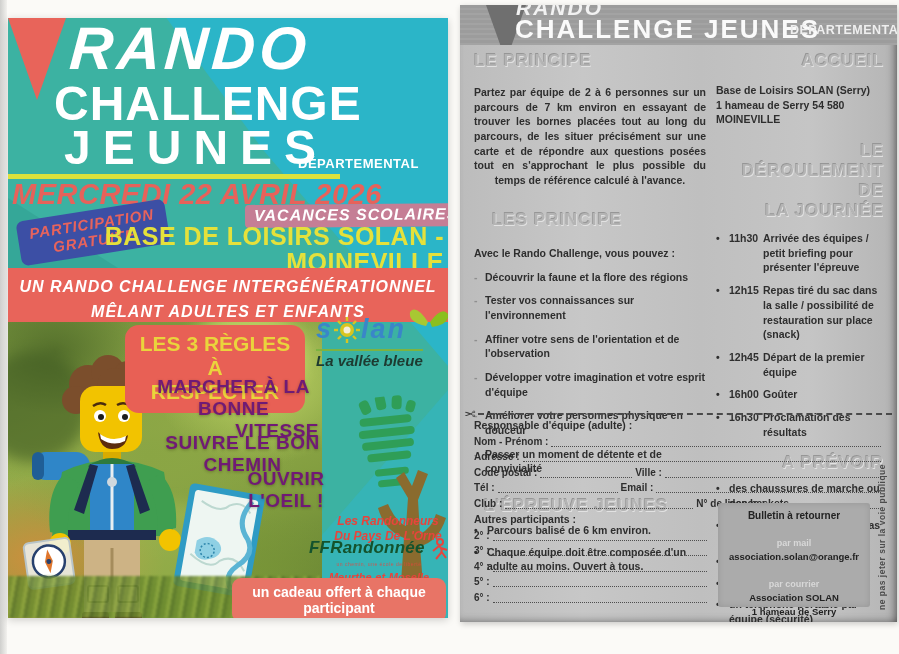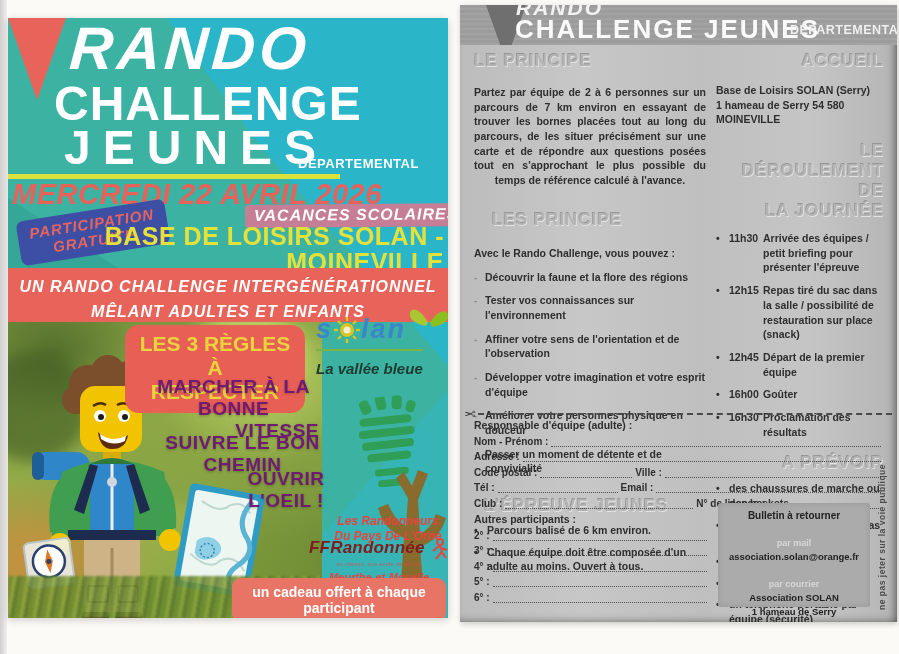--- a/index.html
+++ b/index.html
@@ -42,27 +42,27 @@
 
   .rules-badge { position:absolute; left:117px; top:307px; width:180px; background:#e86055; border-radius:14px; padding:7px 12px 9px; text-align:center; color:#ead43c; font-weight:bold; font-size:21px; line-height:1.15; }
   .rule { position:absolute; color:#701a75; font-weight:bold; font-size:19px; text-shadow:0 1px 3px rgba(40,40,0,.35); letter-spacing:.5px; }
   .rule1 { left:128px; top:358px; width:195px; text-align:center; line-height:1.15; }
   .rule2 { left:132px; top:414px; width:205px; text-align:center; }
   .rule3 { left:208px; top:450px; width:140px; text-align:center; }
 
   
   .solan { position:absolute; left:308px; top:296px; width:128px; }
   .solan-word { color:#3a86c8; font-size:27px; font-style:italic; font-weight:bold; display:flex; align-items:center; letter-spacing:2px; }
-  .vallee { display:inline-block; margin-top:4px; border-top:2px solid #7cb342; padding-top:9px; color:#1d3a30; font-size:15px; font-style:italic; font-weight:bold; white-space:nowrap; }
+  .vallee { display:inline-block; margin-top:4px; border-top:2px solid #7cb342; padding-top:1px; color:#1d3a30; font-size:15px; font-style:italic; font-weight:bold; white-space:nowrap; }
   .butterfly { position:absolute; right:-6px; top:-12px; }
   .bootprint { position:absolute; left:342px; top:378px; transform:rotate(-6deg); }
   .treewrap { position:absolute; left:352px; top:430px; }
   .randonneurs { position:absolute; left:320px; top:496px; width:120px; text-align:center; color:#e8443c; font-weight:bold; font-style:italic; font-size:12px; line-height:1.25; }
   .ffr { position:absolute; left:300px; top:520px; width:142px; text-align:center; }
-  .ffr-name { color:#7f1d1d; font-size:17px; font-weight:bold; font-style:italic; letter-spacing:.2px; display:inline-block; }
+  .ffr-name { color:#14532d; font-size:17px; font-weight:bold; font-style:italic; letter-spacing:.2px; display:inline-block; }
   .ffr-tag { color:#e8443c; font-size:5px; letter-spacing:.5px; display:block; margin-top:1px; opacity:.8; }
   .ffr-dept { color:#e8443c; font-size:11px; font-weight:bold; font-style:italic; display:block; margin-top:4px; }
   .gift { position:absolute; left:224px; top:560px; width:214px; background:#e87466; border-radius:9px; color:#fff; font-size:14px; font-weight:bold; text-align:center; padding:6px 4px; }
 
   
   .page { position:absolute; left:460px; top:5px; width:437px; height:617px;
     background:linear-gradient(90deg,#bcbcbc 0%,#c7c7c7 28%,#bfbfbf 55%,#c5c5c5 80%,#b5b5b5 100%);
     box-shadow:inset -7px 0 9px -5px rgba(0,0,0,.45), inset 0 -6px 8px -5px rgba(0,0,0,.3), 1px 2px 6px rgba(0,0,0,.2); overflow:hidden; }
   .page-header { position:absolute; left:0; top:0; width:100%; height:40px; background:#9c9c9c; overflow:hidden;
     background-image:repeating-linear-gradient(0deg, rgba(255,255,255,.07) 0 2px, transparent 2px 5px); }

